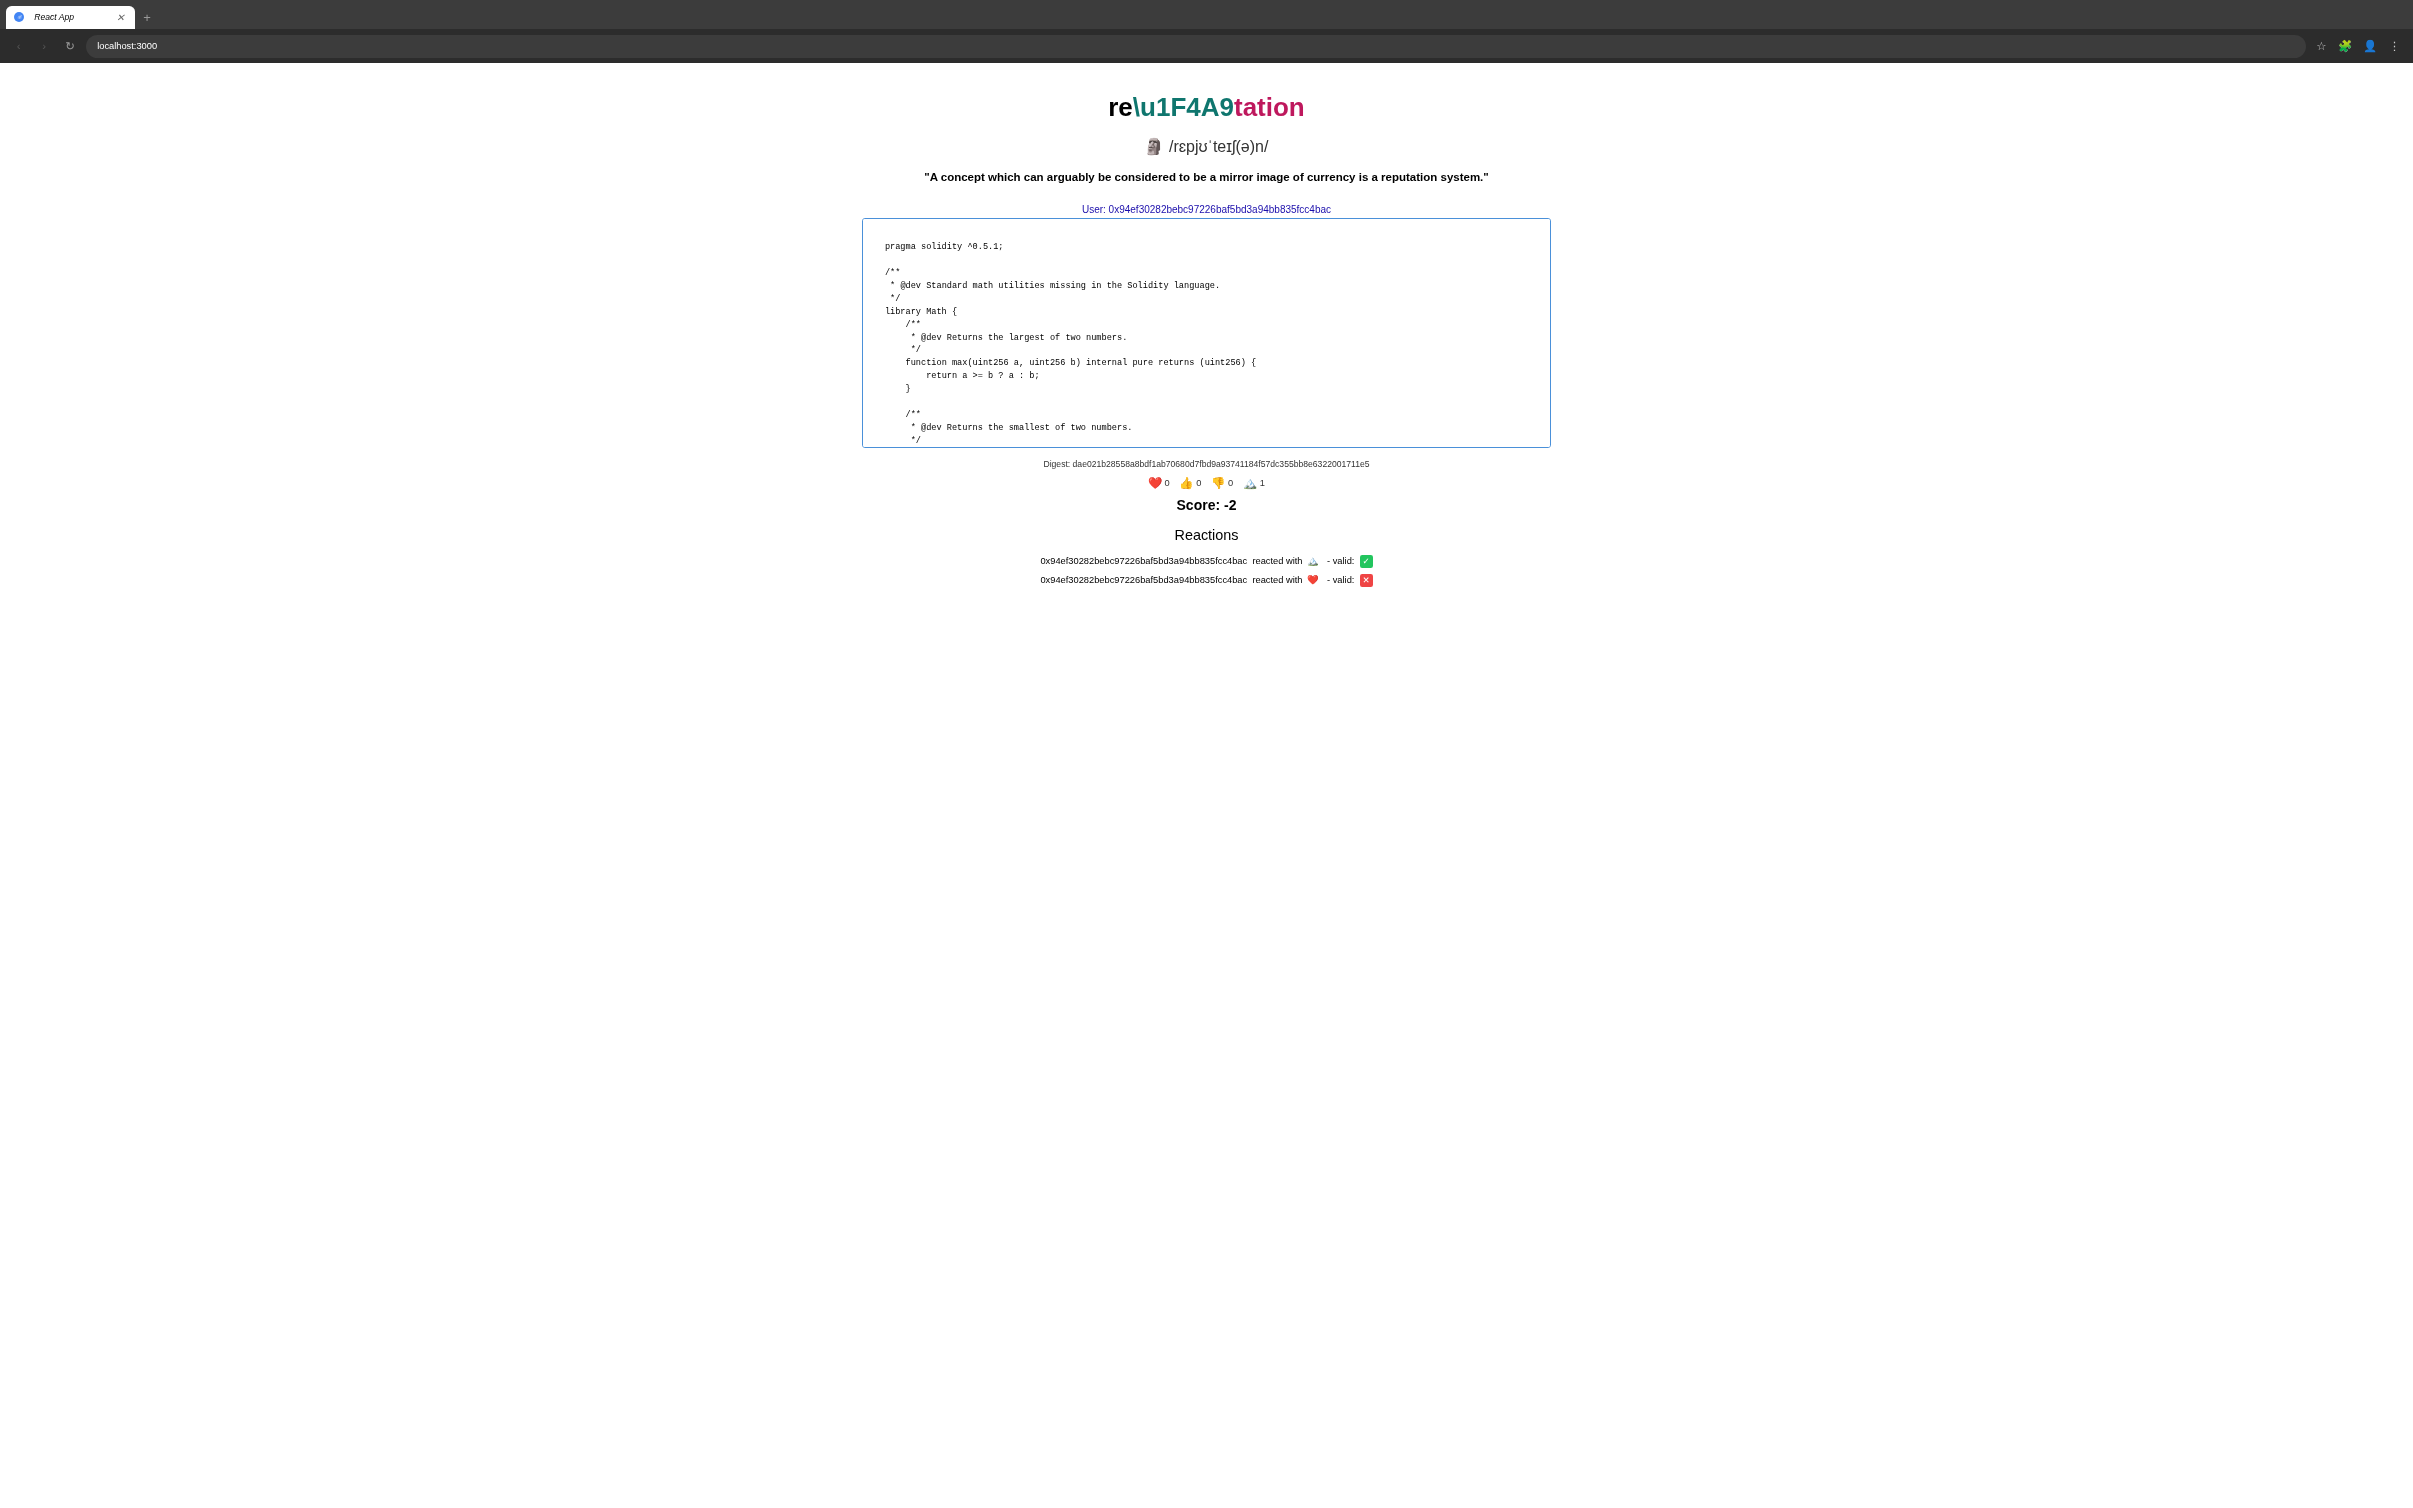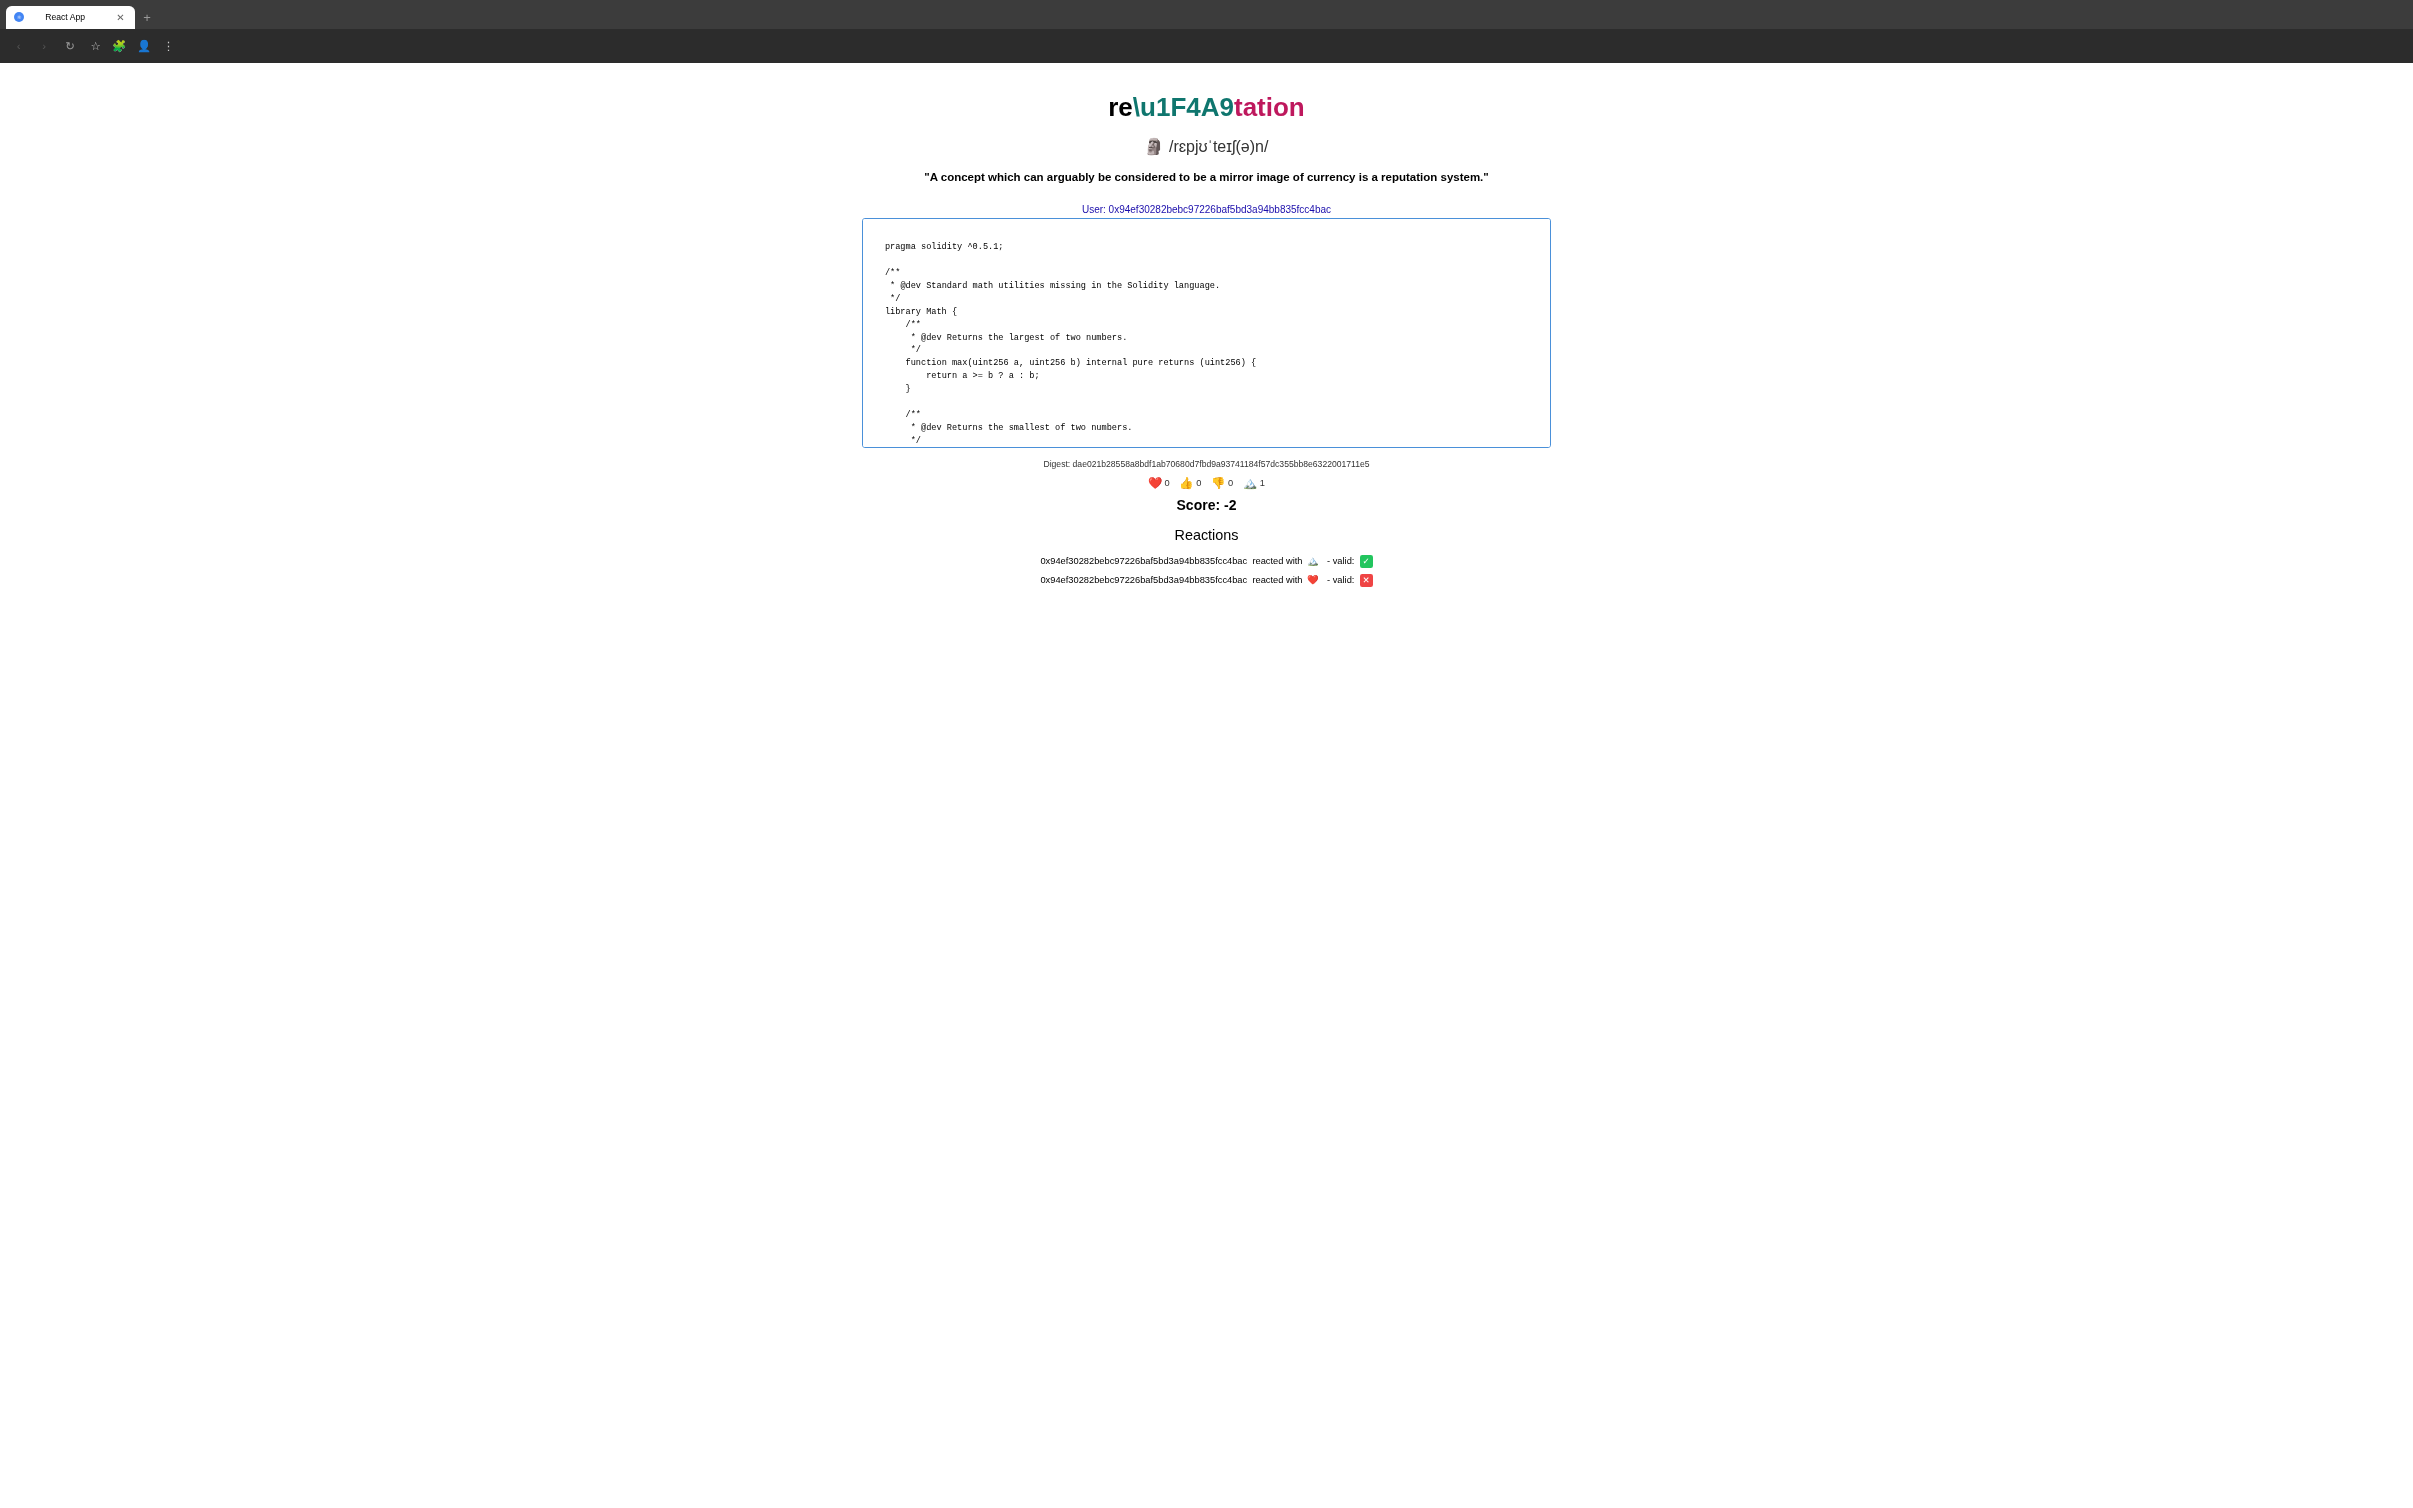--- a/index.html
+++ b/index.html
@@ -30,23 +30,24 @@
     }
 
     .tab {
       display: flex;
       align-items: center;
       background: #ffffff;
       border-radius: 5.7px 5.7px 0 0;
       padding: 4.3px 8.6px;
       font-size: 8.6px;
       color: #000;
-      gap: 21px;
+      gap: 10px;
       min-width: 129px;
       height: 23px;
+      font-style: italic;
     }
 
     .tab-favicon {
       width: 10px;
       height: 10px;
       background: #4285f4;
       border-radius: 50%;
       display: inline-flex;
       align-items: center;
       justify-content: center;
@@ -287,20 +288,21 @@
       <span class="tab-title">React App</span>
       <span class="tab-close">✕</span>
     </div>
     <button class="new-tab-btn">+</button>
   </div>
 
   <div class="nav-bar">
     <button class="nav-btn disabled">‹</button>
     <button class="nav-btn disabled">›</button>
     <button class="nav-btn">↻</button>
+    <input class="address-bar" type="text" value="localhost:3000" style="">
     <div class="nav-right-icons">
       <div class="nav-icon">☆</div>
       <div class="nav-icon">🧩</div>
       <div class="nav-icon">👤</div>
       <div class="nav-icon">⋮</div>
     </div>
   </div>
 </div>
 
 <div class="page-content">

